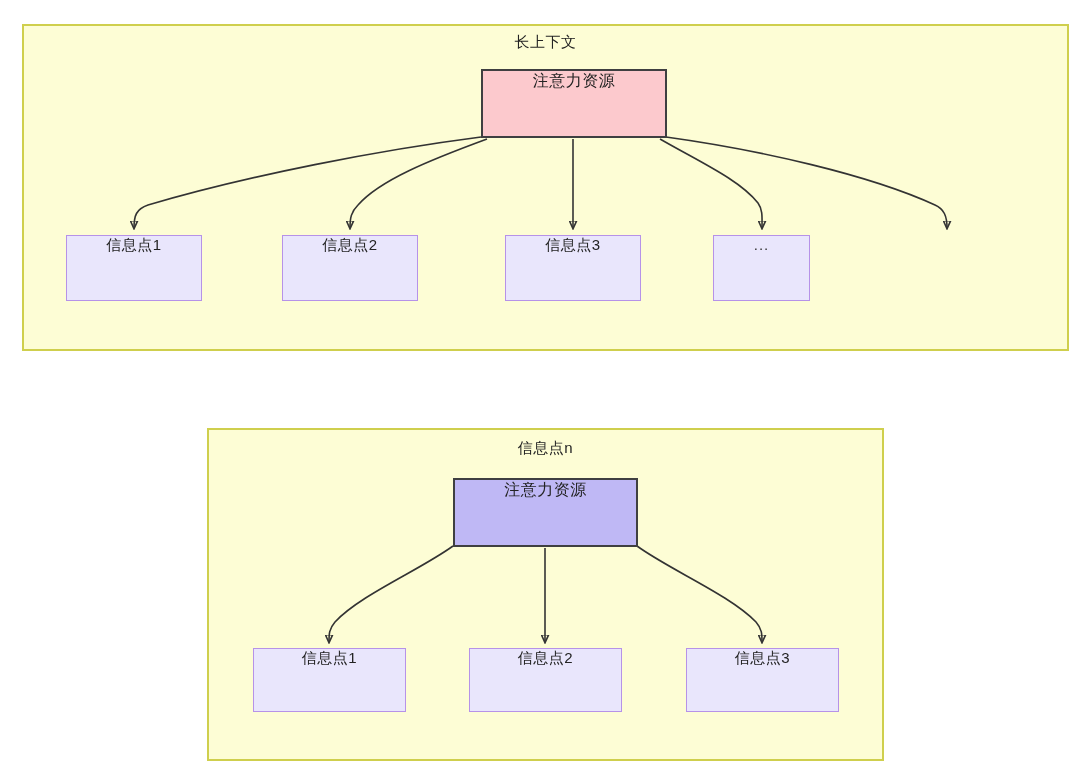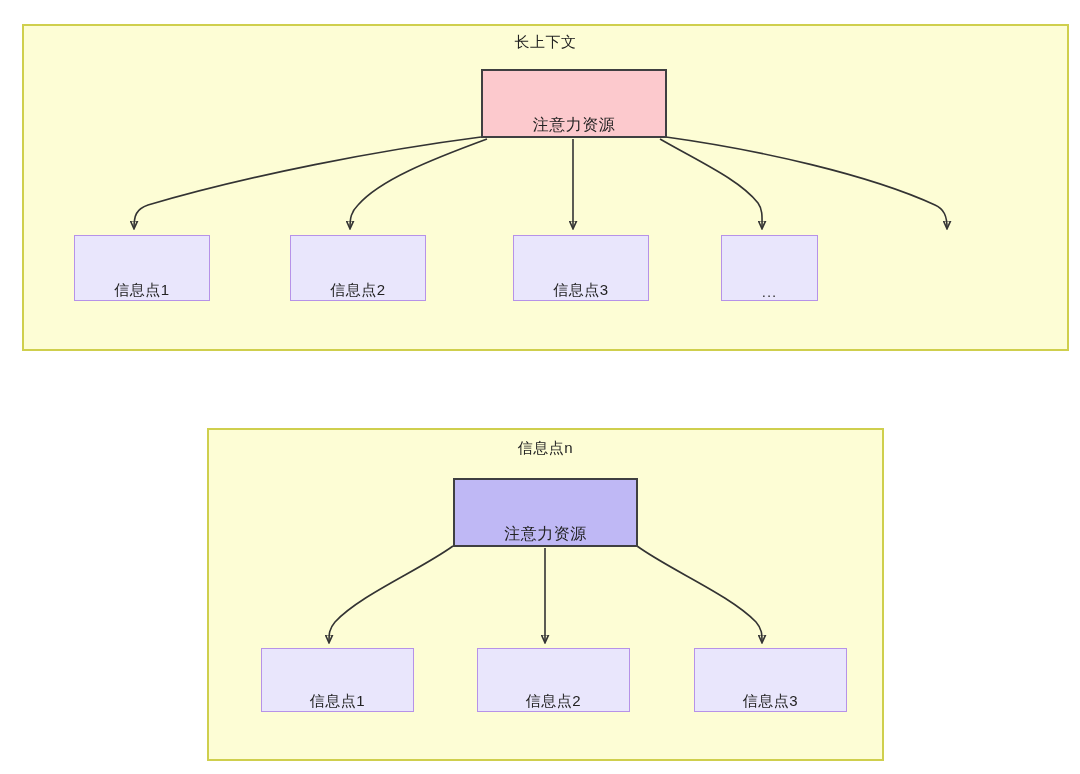--- a/index.html
+++ b/index.html
@@ -49,39 +49,38 @@
     letter-spacing: 0.5px;
     line-height: 20px;
   }
   #group-long .grp-title { top: 6px; }
   #group-short .grp-title { top: 8px; }
 
   .node {
     position: absolute;
     box-sizing: border-box;
     display: flex;
-    align-items: flex-end;
+    align-items: flex-start;
     justify-content: center;
     font-size: 16px;
     color: #232323;
     letter-spacing: 0.5px;
   }
   .node-root-pink {
     background: #fcc9cd;
     border: 2px solid #3f3f41;
   }
   .node-root-blue {
     background: #bfb8f5;
     border: 2px solid #3f3f41;
   }
   .node-leaf {
     background: #e9e6fc;
     border: 1.6px solid #b692e8;
     font-size: 15px;
-    margin-left: 8px;
   }
   .dots-label {
     letter-spacing: 1px;
     color: #333;
   }
   svg#edges {
     position: absolute;
     left: 0;
     top: 0;
     width: 1080px;

